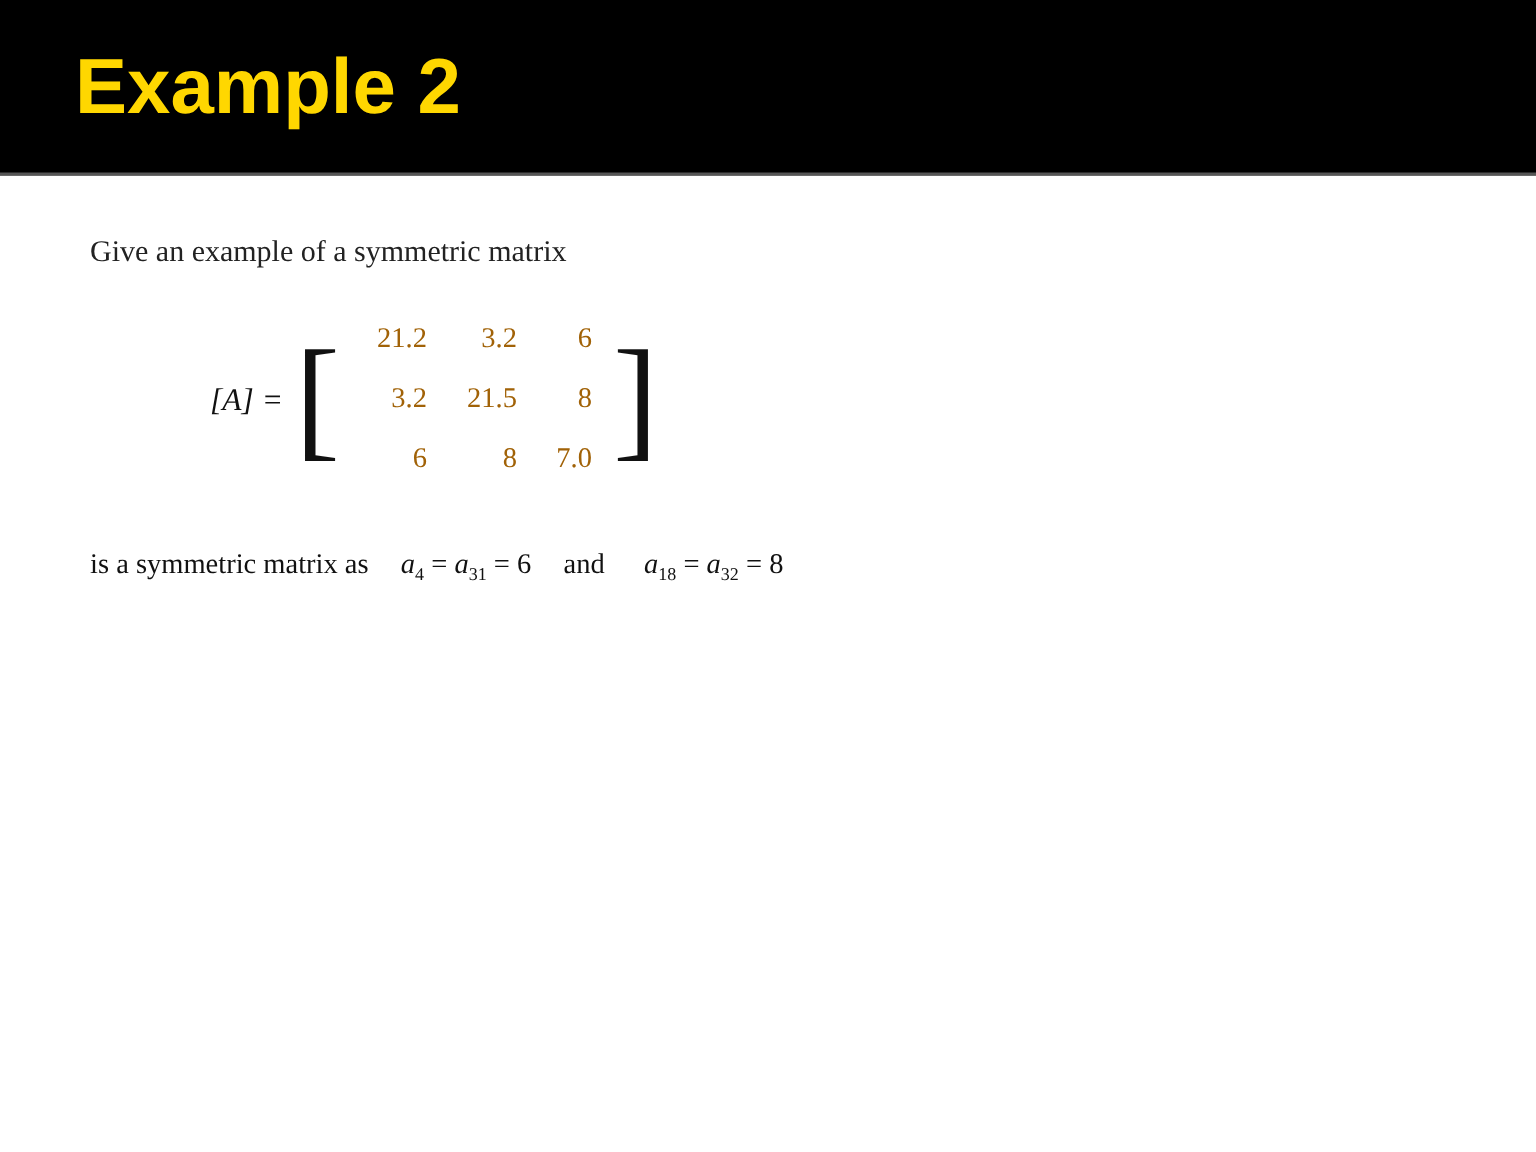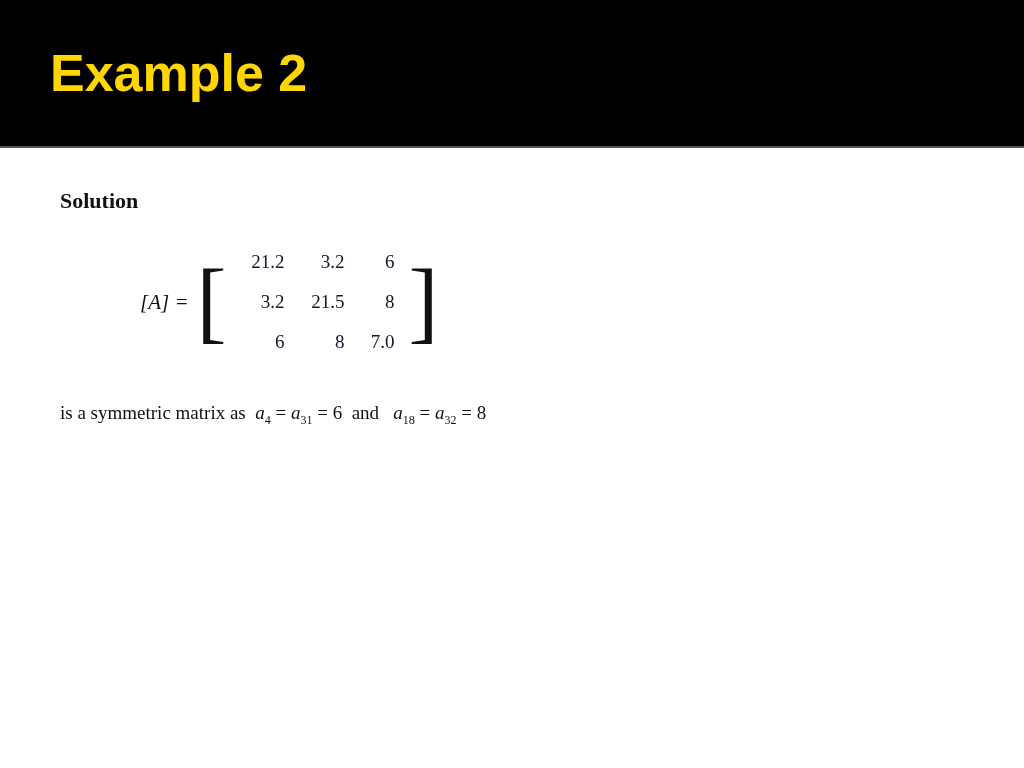--- a/index.html
+++ b/index.html
@@ -12,21 +12,21 @@
       width: 1024px;
       height: 768px;
       background: #ffffff;
       font-family: 'Times New Roman', Times, serif;
       overflow: hidden;
     }
 
     .header {
       background: #000000;
       width: 100%;
-      height: 148px;
+      height: 117px;
       display: flex;
       align-items: center;
       padding: 0 50px;
       border-bottom: 2px solid #555;
     }
 
     .header-title {
       color: #FFD700;
       font-size: 52px;
       font-weight: bold;
@@ -87,35 +87,35 @@
       font-family: 'Times New Roman', serif;
     }
 
     .matrix-grid {
       display: grid;
       grid-template-columns: 60px 60px 50px;
       grid-template-rows: repeat(3, 36px);
       align-items: center;
       text-align: right;
       font-size: 19px;
-      color: #0f172a;
+      color: #a16207;
       row-gap: 4px;
     }
 
     .matrix-grid span {
       padding-right: 8px;
     }
 
     .statement-line {
       font-size: 19px;
       color: #111;
       display: flex;
       align-items: baseline;
       flex-wrap: wrap;
-      gap: 0px;
+      gap: 12px;
       line-height: 1.8;
     }
 
     .math-text {
       font-size: 19px;
       color: #111;
     }
 
     sub {
       font-size: 12px;
@@ -128,22 +128,22 @@
   </style>
 </head>
 <body>
 
 <div class="header">
   <span class="header-title">Example 2</span>
 </div>
 
 <div class="content">
 
+  <div class="intro-text">Give an example of a symmetric matrix</div>
 
-  <div class="solution-label">Solution</div>
 
   <div class="matrix-section">
     <span class="matrix-label">[<em>A</em>] =</span>
     <div class="matrix-bracket-container">
       <span class="bracket-left">[</span>
       <div class="matrix-grid">
         <span>21.2</span>
         <span>3.2</span>
         <span>6</span>
         <span>3.2</span>

